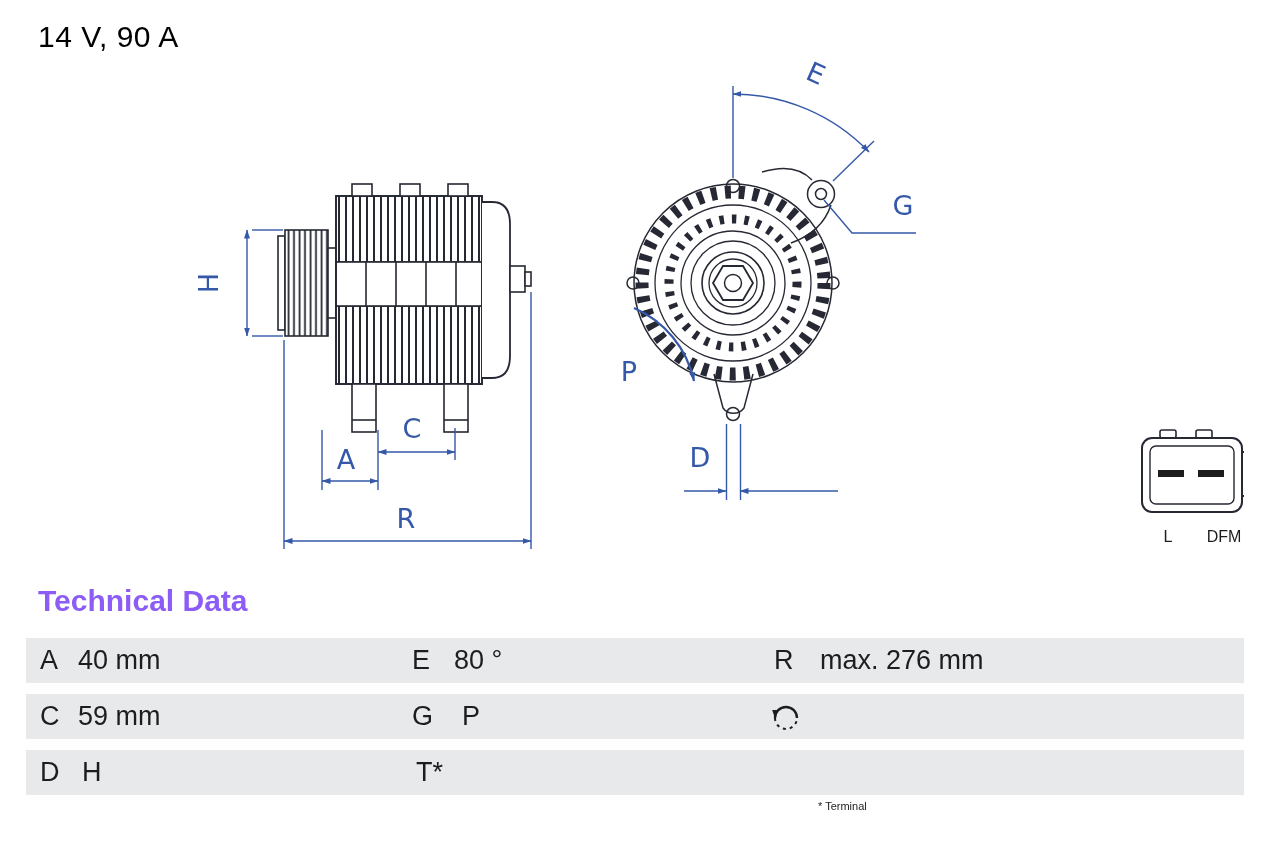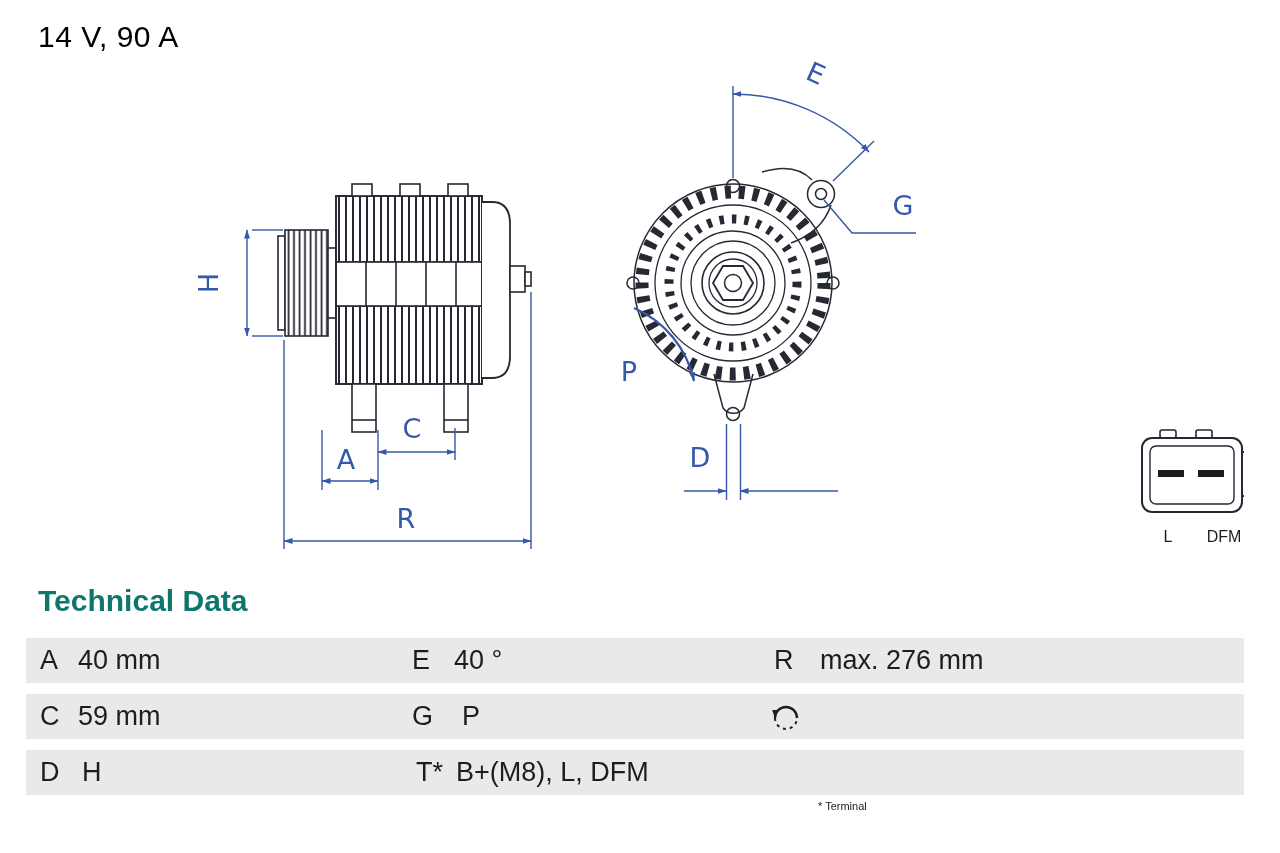--- a/index.html
+++ b/index.html
@@ -7,21 +7,21 @@
     position:relative; width:1244px; height:853px; background:#ffffff;
     font-family:"Liberation Sans", sans-serif; overflow:hidden;
   }
   .spec-title {
     position:absolute; left:38px; top:20px;
     font-size:30px; color:#000; letter-spacing:0.5px;
   }
   .drawing { position:absolute; left:0; top:0; }
   .tech-title {
     position:absolute; left:38px; top:584px;
-    font-size:30px; font-weight:bold; color:#0f766e;
+    font-size:30px; font-weight:bold; color:#8b5cf6;
   }
   .tech-table { position:absolute; left:26px; top:638px; width:1228px; }
   .t-row {
     display:grid;
     grid-template-columns:52px 330px 46px 312px 52px 1fr;
     height:45px; align-items:center;
     background:#e8e9eb; margin-bottom:11px;
     font-size:27px; color:#1d1d1d;
   }
   .cell { white-space:nowrap; overflow:hidden; }
@@ -170,39 +170,38 @@
     <text class="plugtext" x="1224" y="542" text-anchor="middle">DFM</text>
   </svg>
 
   <div class="tech-title">Technical Data</div>
 
   <div class="tech-table">
     <div class="t-row">
       <div class="cell k1">A</div>
       <div class="cell">40 mm</div>
       <div class="cell k2">E</div>
-      <div class="cell">40 °</div>
+      <div class="cell">80 °</div>
       <div class="cell k3">R</div>
       <div class="cell v3">max. 276 mm</div>
     </div>
     <div class="t-row">
       <div class="cell k1">C</div>
       <div class="cell">59 mm</div>
       <div class="cell k2">G</div>
       <div class="cell k3">P</div>
       <div class="cell v3 icon-cell">
         <svg width="36" height="36" viewBox="0 0 36 36">
           <path d="M 29 19 A 11 11 0 0 0 7 19" stroke="#1d1d1d" stroke-width="2.4" fill="none" marker-end="url(#arrD)"></path>
           <path d="M 7 19 A 11 11 0 0 0 29 19" stroke="#1d1d1d" stroke-width="2" stroke-dasharray="3 4" fill="none"></path>
         </svg>
       </div>
     </div>
     <div class="t-row">
       <div class="cell k1">D</div>
       <div class="cell k2">H</div>
       <div class="cell k3">T*</div>
-      <div class="cell v3">B+(M8), L, DFM</div>
     </div>
   </div>
 
   <div class="footnote">* Terminal</div>
 
 </div>
 
 </body></html>

